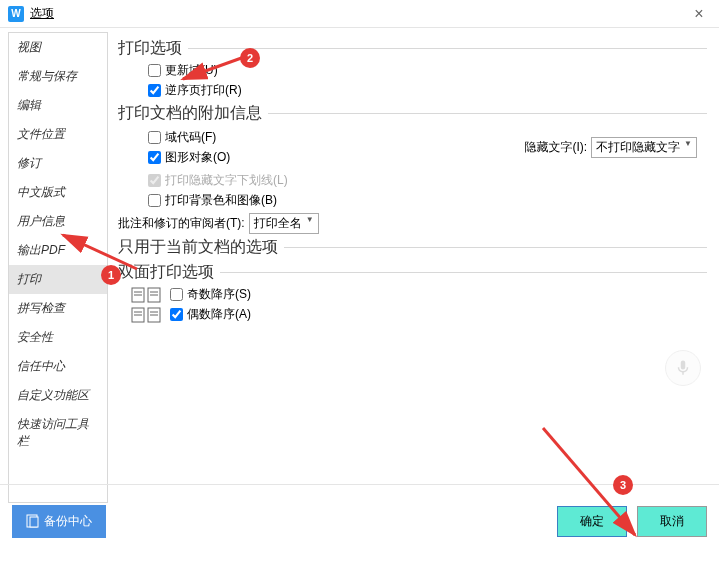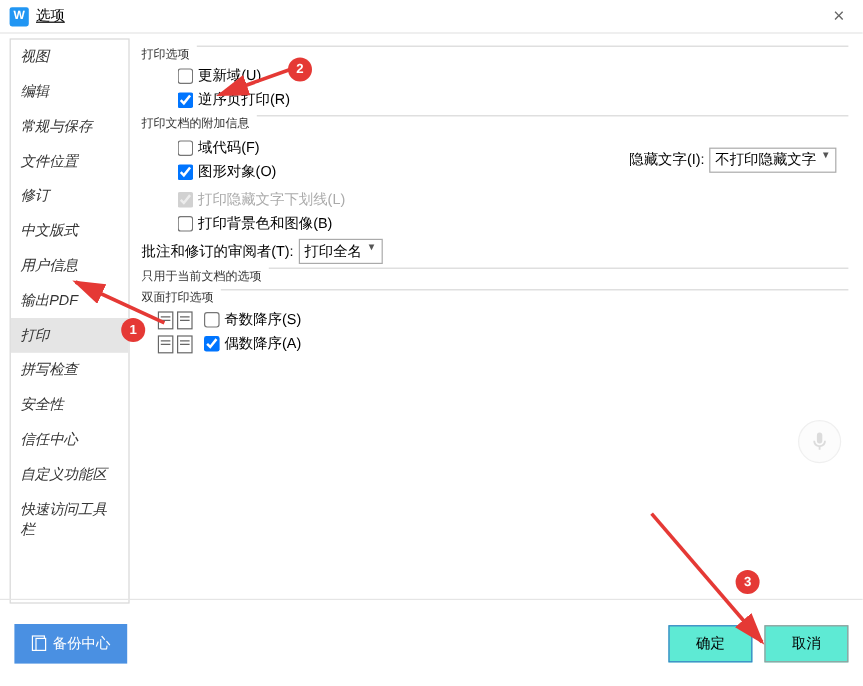--- a/index.html
+++ b/index.html
@@ -7,33 +7,33 @@
     .titlebar { height: 28px; display: flex; align-items: center; padding: 0 8px; border-bottom: 1px solid #e5e5e5; position: relative; }
     .titlebar .app-icon { width: 16px; height: 16px; background: #2196f3; border-radius: 2px; display: flex; align-items: center; justify-content: center; color: #fff; font-size: 10px; font-weight: bold; margin-right: 6px; }
     .titlebar .title { font-size: 12px; text-decoration: underline; }
     .titlebar .close { margin-left: auto; width: 24px; height: 24px; display: flex; align-items: center; justify-content: center; cursor: pointer; color: #666; font-size: 16px; }
     .main { display: flex; height: 475px; }
     .sidebar { width: 100px; border: 1px solid #d8d8d8; margin: 4px 0 0 8px; overflow-y: auto; background: #fff; font-style: italic; }
     .sidebar-item { padding: 6px 8px; cursor: pointer; font-size: 12px; color: #333; }
     .sidebar-item.selected { background: #e5e5e5; }
     .content { flex: 1; padding: 8px 12px 8px 10px; overflow: hidden; }
     .group { margin-bottom: 4px; }
-    .group-title { font-size: 10px; color: #333; display: flex; margin: 2px 0; }
+    .group-title { font-size: 16px; color: #333; display: flex; align-items: center; margin: 2px 0; }
     .group-title .line { flex: 1; height: 1px; background: #d8d8d8; margin-left: 6px; }
     .field { margin: 3px 0 3px 30px; display: flex; align-items: center; font-size: 12px; }
     .field input[type="checkbox"] { margin-right: 4px; width: 13px; height: 13px; }
     .field.disabled { color: #aaa; }
     .field-right { display: flex; align-items: center; justify-content: flex-end; margin-right: 10px; gap: 4px; }
     .select { border: 1px solid #aaa; padding: 1px 4px; font-size: 12px; background: #fff; display: inline-flex; gap: 4px; cursor: pointer; }
     .select .arrow { font-size: 8px; color: #555; }
     .row-with-right { display: flex; align-items: center; }
     .row-with-right .left-part { flex: 1; }
     .duplex-row { margin: 3px 0 3px 10px; display: flex; align-items: center; font-size: 12px; }
     .duplex-row .icons { width: 36px; display: inline-flex; gap: 2px; justify-content: center; }
-    .footer { position: absolute; bottom: 0; left: 0; right: 0; height: 73px; border-top: 1px solid #e5e5e5; display: flex; align-items: center; padding: 0 12px; }
+    .footer { position: absolute; bottom: 15px; left: 0; right: 0; height: 73px; border-top: 1px solid #e5e5e5; display: flex; align-items: center; padding: 0 12px; }
     .backup-btn { background: #4a90e2; color: #fff; border: none; padding: 8px 14px; font-size: 12px; display: flex; align-items: center; gap: 4px; cursor: pointer; }
     .footer-right { margin-left: auto; display: flex; gap: 10px; }
     .btn { border: 1px solid #999; background: #5eead4; padding: 6px 22px; font-size: 12px; cursor: pointer; }
     .btn.primary { border: 1.5px solid #3a7fc4; }
     .annotation-circle { position: absolute; width: 20px; height: 20px; border-radius: 50%; background: #e53935; color: #fff; font-size: 11px; display: flex; align-items: center; justify-content: center; font-weight: bold; pointer-events: none; }
     .voice-icon { position: absolute; right: 18px; top: 350px; width: 36px; height: 36px; border-radius: 50%; background: #fafafa; border: 1px solid #e0e0e0; display: flex; align-items: center; justify-content: center; opacity: .5; }
     svg.arrow-annot { position: absolute; pointer-events: none; }
     .reviewer-row { display:flex; align-items:center; margin:3px 0 3px 0; font-size:12px; }
     .reviewer-row .lbl { margin-right: 4px;}
   </style>
@@ -42,22 +42,22 @@
 
 <div class="titlebar">
   <div class="app-icon">W</div>
   <div class="title">选项</div>
   <div class="close">×</div>
 </div>
 
 <div class="main">
   <div class="sidebar">
     <div class="sidebar-item">视图</div>
+    <div class="sidebar-item">常规与保存</div>
     <div class="sidebar-item">编辑</div>
-    <div class="sidebar-item">常规与保存</div>
     <div class="sidebar-item">文件位置</div>
     <div class="sidebar-item">修订</div>
     <div class="sidebar-item">中文版式</div>
     <div class="sidebar-item">用户信息</div>
     <div class="sidebar-item">输出PDF</div>
     <div class="sidebar-item selected">打印</div>
     <div class="sidebar-item">拼写检查</div>
     <div class="sidebar-item">安全性</div>
     <div class="sidebar-item">信任中心</div>
     <div class="sidebar-item">自定义功能区</div>

